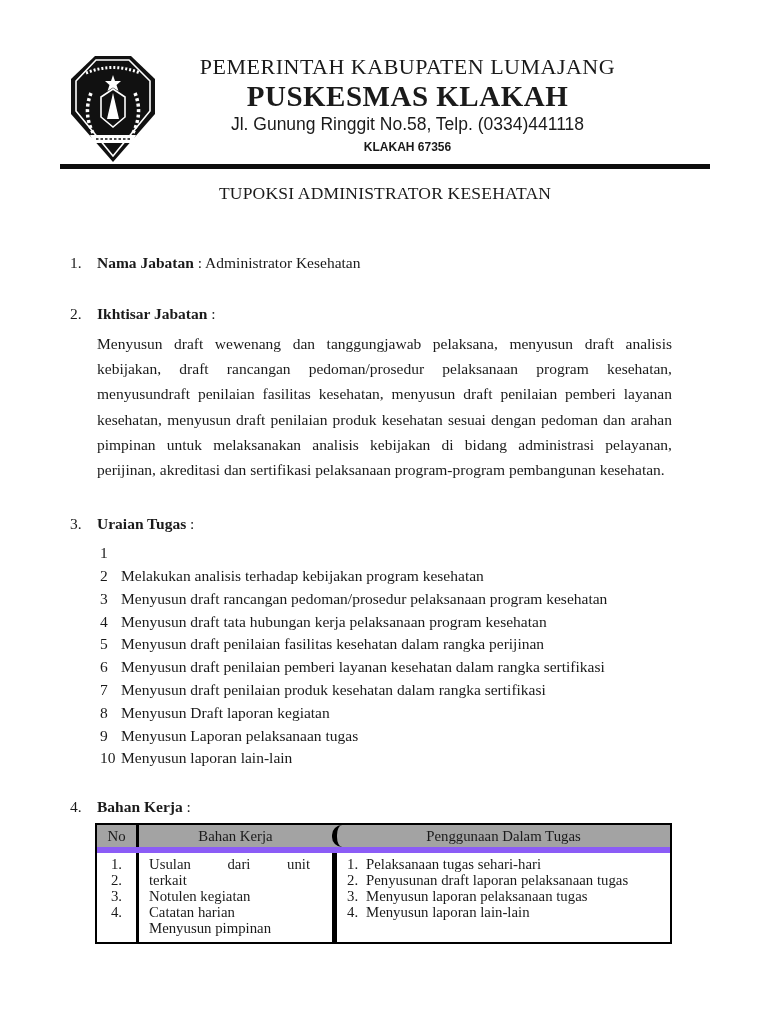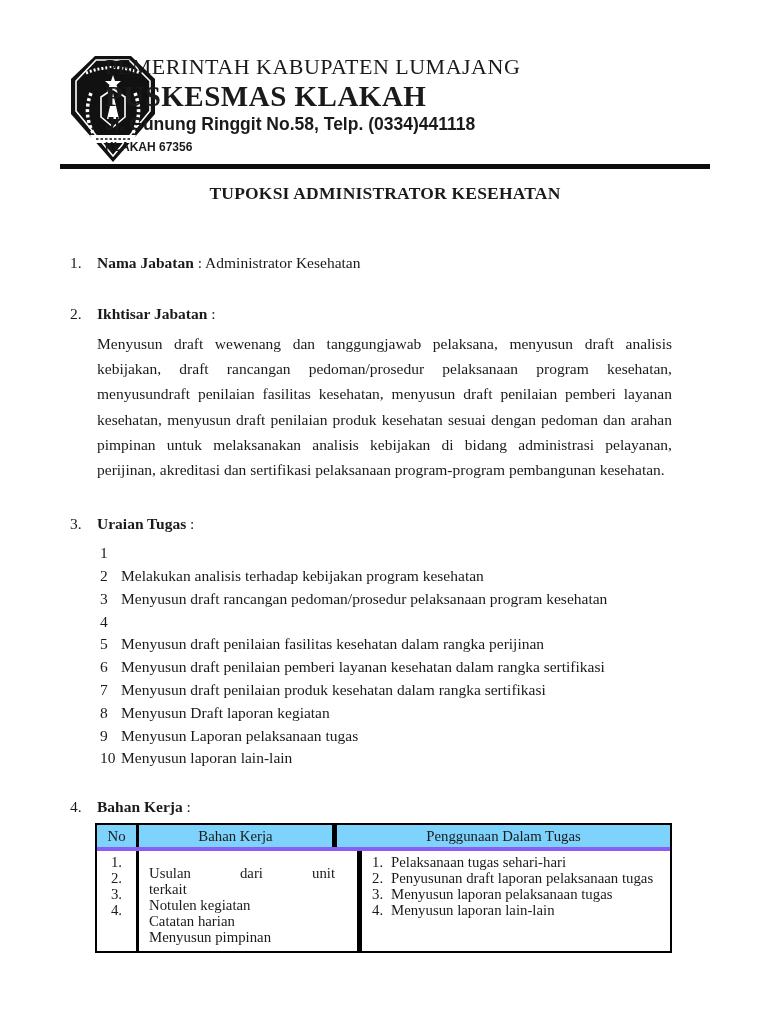--- a/index.html
+++ b/index.html
@@ -5,50 +5,50 @@
   html,body { margin:0; padding:0; }
   body {
     width:768px; height:1024px;
     background:#ffffff;
     font-family:"Liberation Serif","DejaVu Serif",serif;
     color:#1a1a1a;
     overflow:hidden;
   }
   .header { position:relative; margin:54px 58px 0 60px; height:107px; }
   .logo { position:absolute; left:10px; top:1px; width:86px; height:108px; }
-  .htext { position:absolute; left:45px; right:0; top:0; text-align:left; }
+  .htext { position:absolute; left:45px; right:0; top:0; text-align:center; }
   .h-gov  { font-size:22px; line-height:26px; letter-spacing:0.5px; }
   .h-inst { font-size:29px; line-height:33px; font-weight:bold; letter-spacing:0.5px; }
-  .h-addr { font-family:"Liberation Sans","DejaVu Sans",sans-serif; font-weight:700; font-size:17.5px; line-height:23px; }
+  .h-addr { font-family:"Liberation Sans","DejaVu Sans",sans-serif; font-weight:400; font-size:17.5px; line-height:23px; }
   .h-city { font-family:"Liberation Sans","DejaVu Sans",sans-serif; font-weight:600; font-size:12px; line-height:22px; }
   .rule { height:5px; background:#0d0d0d; margin:3px 58px 0 60px; }
-  .title { margin:14px 58px 16px 60px; text-align:center; font-weight:bold; font-size:17.5px; letter-spacing:0.2px; }
+  .title { margin:14px 58px 16px 60px; text-align:center; font-weight:normal; font-size:17.5px; letter-spacing:0.2px; }
 
   .s-row { display:flex; margin:0 58px 0 70px; font-size:15.5px; line-height:20px; }
   .s-no { flex:none; width:27px; }
   .s-head { font-weight:bold; }
   .row-1 { margin-top:49px; }
   .row-2 { margin-top:31px; }
   .row-3 { margin-top:32px; }
   .row-4 { margin-top:27px; }
   .para { margin:7px 96px 0 97px; text-align:justify; font-size:15.5px; line-height:25.2px; }
 
   .tasks { margin:8px 58px 0 100px; }
   .task { display:flex; font-size:15.5px; line-height:22.8px; }
   .task-n { flex:none; width:21px; }
 
   .btable { margin:6px 0 0 95px; width:577px; border:2px solid #000; font-size:14.8px; box-sizing:border-box; }
-  .t-hrow { display:flex; background:#7dd3fc; border-bottom:4px solid #8b5cf6; text-align:center; }
+  .t-hrow { display:flex; background:#a3a3a3; border-bottom:6px solid #8b5cf6; text-align:center; }
   .t-hrow > div { padding:3px 2px 2px 2px; line-height:17px; }
   .th-no { flex:none; width:42px; border-right:3px solid #000; box-sizing:border-box; }
   .th-bk { flex:none; width:193px; box-sizing:border-box; }
-  .th-pg { flex:1; border-left:5px solid #000; box-sizing:border-box; }
+  .th-pg { flex:1; border-left:5px solid #000; box-sizing:border-box;border-radius:10px; }
   .t-brow { display:flex; min-height:80px; }
   .tc-no { flex:none; width:42px; border-right:3px solid #000; box-sizing:border-box; text-align:center; padding-top:3px; line-height:16px; }
-  .tc-bk { flex:none; width:218px; box-sizing:border-box; padding:14px 8px 6px 10px; line-height:16px; }
+  .tc-bk { flex:none; width:193px; box-sizing:border-box; padding:3px 8px 6px 10px; line-height:16px; }
   .tc-pg { flex:1; border-left:5px solid #000; box-sizing:border-box; padding:3px 6px 6px 2px; line-height:16px; }
   .bk-first { text-align:justify; text-align-last:justify; padding-right:14px; }
   .pg-row { display:flex; }
   .pg-n { flex:none; width:27px; padding-left:8px; box-sizing:border-box; }
 </style>
 </head>
 <body>
 
 <div class="header">
   <svg class="logo" viewBox="0 0 86 108" xmlns="http://www.w3.org/2000/svg">
@@ -96,20 +96,21 @@
   <div class="task">
       <span class="task-n">2</span>
       <span>Melakukan analisis terhadap kebijakan program kesehatan</span>
     </div>
   <div class="task">
       <span class="task-n">3</span>
       <span>Menyusun draft rancangan pedoman/prosedur pelaksanaan program kesehatan</span>
     </div>
   <div class="task">
       <span class="task-n">4</span>
+      <span>Menyusun draft tata hubungan kerja pelaksanaan program kesehatan</span>
     </div>
   <div class="task">
       <span class="task-n">5</span>
       <span>Menyusun draft penilaian fasilitas kesehatan dalam rangka perijinan</span>
     </div>
   <div class="task">
       <span class="task-n">6</span>
       <span>Menyusun draft penilaian pemberi layanan kesehatan dalam rangka sertifikasi</span>
     </div>
   <div class="task">

